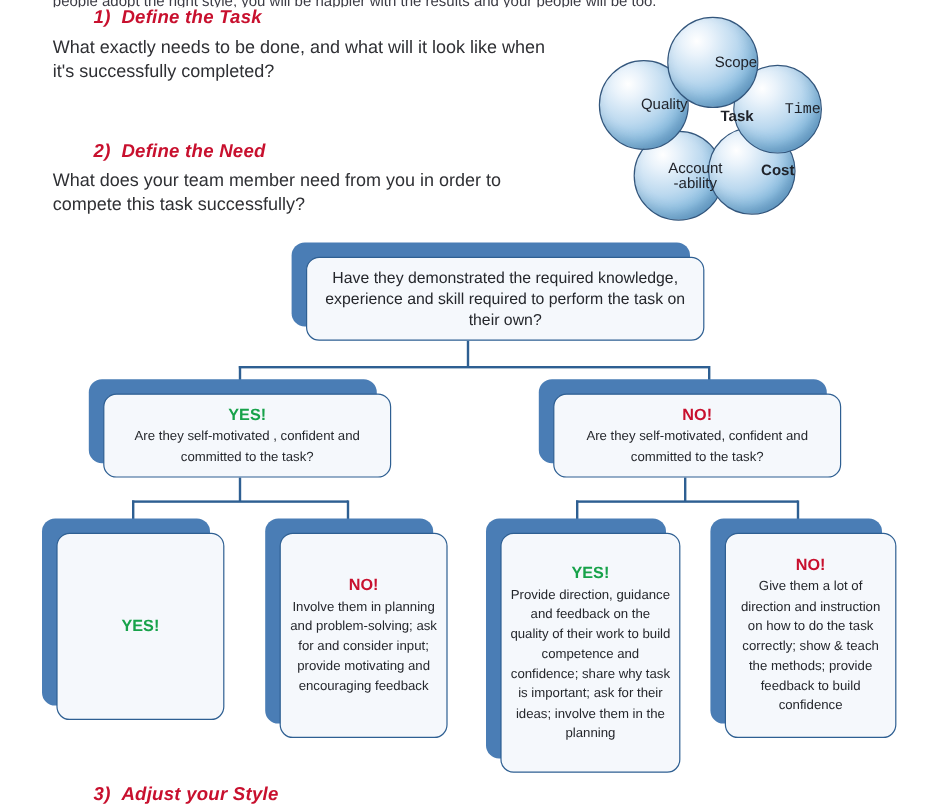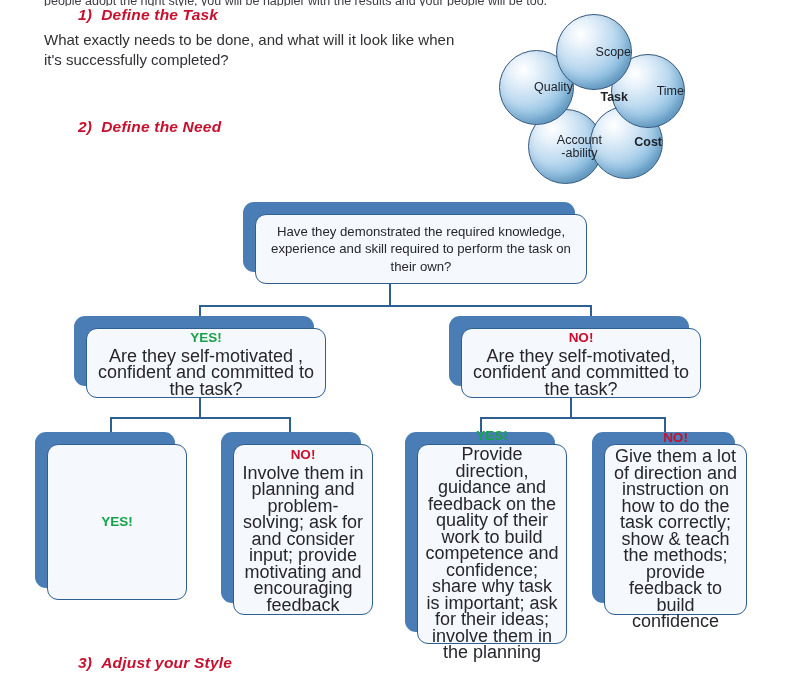--- a/index.html
+++ b/index.html
@@ -39,21 +39,21 @@
       radial-gradient(circle at 32% 26%, #ffffff 0%, #eaf3fb 16%, #bcd9ef 45%, #8fc0e2 66%, #5e9bc9 88%, #4a86b8 100%);
     box-shadow:inset -4px -6px 10px rgba(40,80,120,.22);
     display:flex;align-items:center;justify-content:flex-end;
     text-align:center;
   }
   .sphere span{
     font-size:12.5px;color:#20232a;line-height:13px;
     position:relative;z-index:3;
   }
   .sphere.sc{left:59px;top:0px;width:74px;height:74px;}
-  .sphere.ti{left:114px;top:40px;width:72px;height:72px;}
+  .sphere.ti{left:114px;top:40px;width:72px;height:72px;font-family:Liberation Mono, monospace;}
   .sphere.co{left:93px;top:92px;width:71px;height:71px;font-weight:bold;}
   .sphere.ac{left:31px;top:95px;width:73px;height:73px;}
   .sphere.qu{left:2px;top:36px;width:73px;height:73px;}
   .sphere.center{
     left:53px;top:52px;width:78px;height:62px;border:none;box-shadow:none;
     background:transparent;
   }
   .task-label{
     font-size:18px;font-weight:bold;color:#e8232a;
   }
@@ -72,21 +72,21 @@
     box-sizing:border-box;
     display:flex;flex-direction:column;align-items:center;justify-content:center;
     padding:4px 7px;
   }
   .node .ans{
     font-size:13.5px;font-weight:bold;line-height:17px;margin-bottom:2px;
   }
   .node .ans.yes{color:#17a24a;}
   .node .ans.no{color:#c8102e;}
   .node .txt{
-    font-size:18px;color:#25272c;line-height:16.5px;text-align:center;
+    font-size:11px;color:#25272c;line-height:16.5px;text-align:center;
   }
   .node.root .txt{font-size:13.2px;line-height:17.5px;}
 
   
   .conn{position:absolute;background:#2e5f92;}
   .conn.v{width:1.6px;}
   .conn.h{height:1.6px;}
 
   
   #node-root{left:243px;top:202px;width:305px;height:82px;padding-left:39px;}
@@ -105,20 +105,21 @@
   <div class="clipped-line">people adopt the right style, you will be happier with the results and your people will be too.</div>
 
   <div class="sec-head" style="left:44px;top:6px;">
     <span class="num">1)</span><span>Define the Task</span>
   </div>
   <div class="sec-body" style="left:44px;top:30px;width:420px;">What exactly needs to be done, and what will it look like when it's successfully completed?</div>
 
   <div class="sec-head" style="left:44px;top:118px;">
     <span class="num">2)</span><span>Define the Need</span>
   </div>
+  <div class="sec-body" style="left:44px;top:141px;width:380px;">What does your team member need from you in order to compete this task successfully?</div>
 
   <div class="sec-head" style="left:44px;top:654px;">
     <span class="num">3)</span><span>Adjust your Style</span>
   </div>
 
   <div class="spheres">
     <div class="sphere ac">
       <span><em style="font-style:normal">Account</em><br><em style="font-style:normal">-ability</em></span>
     </div>
     <div class="sphere qu">

